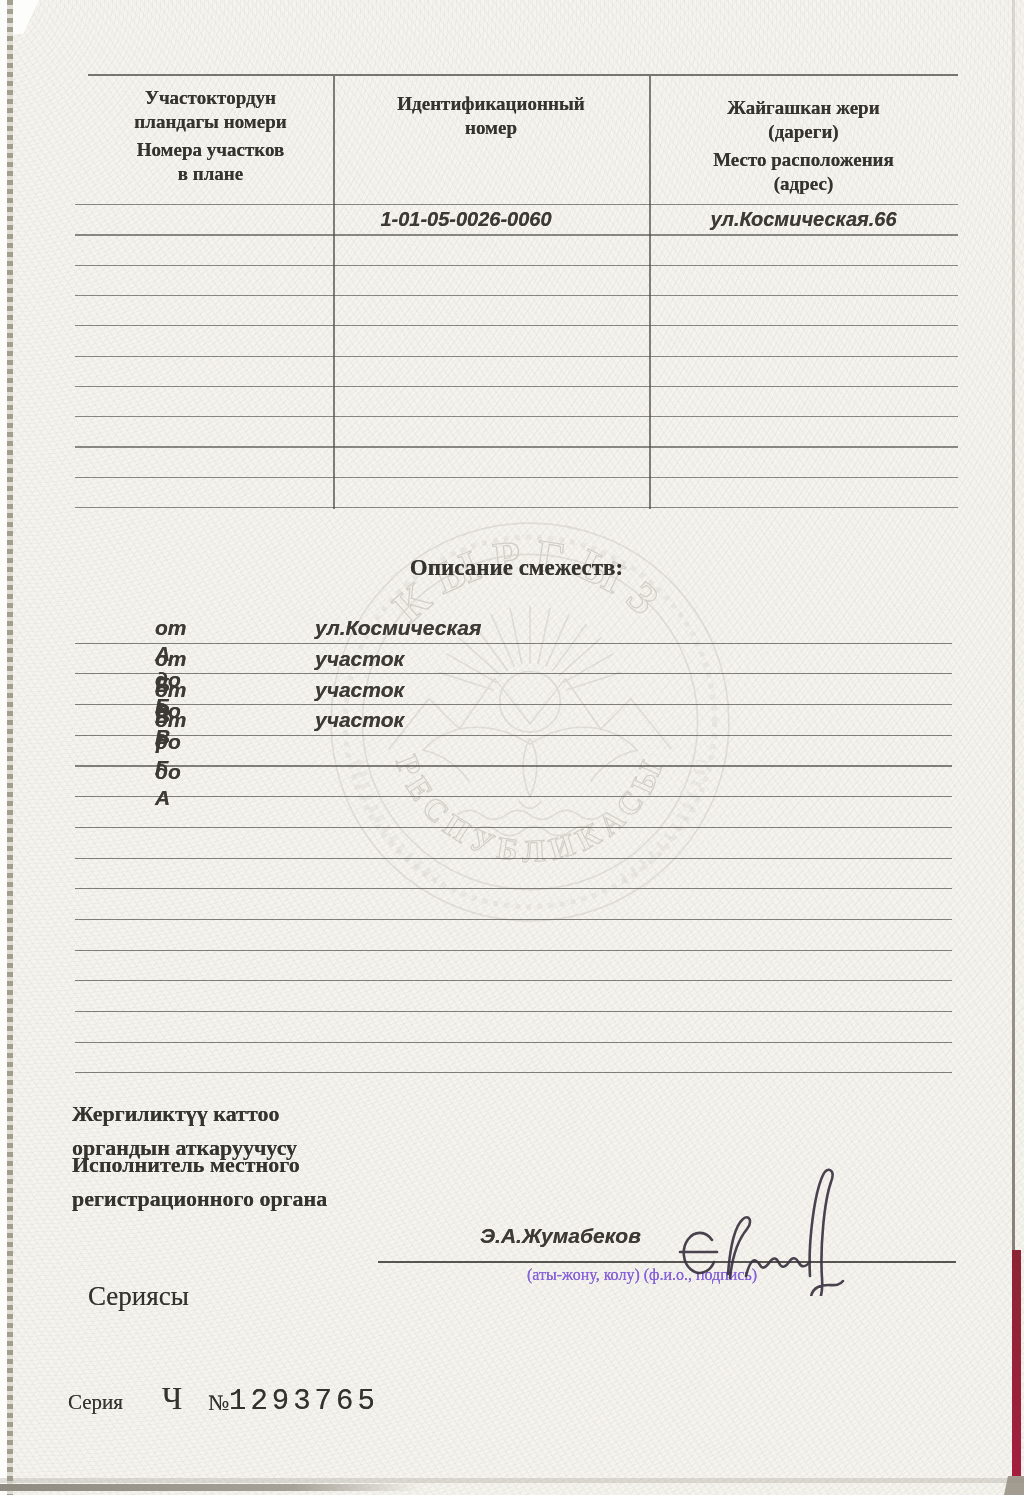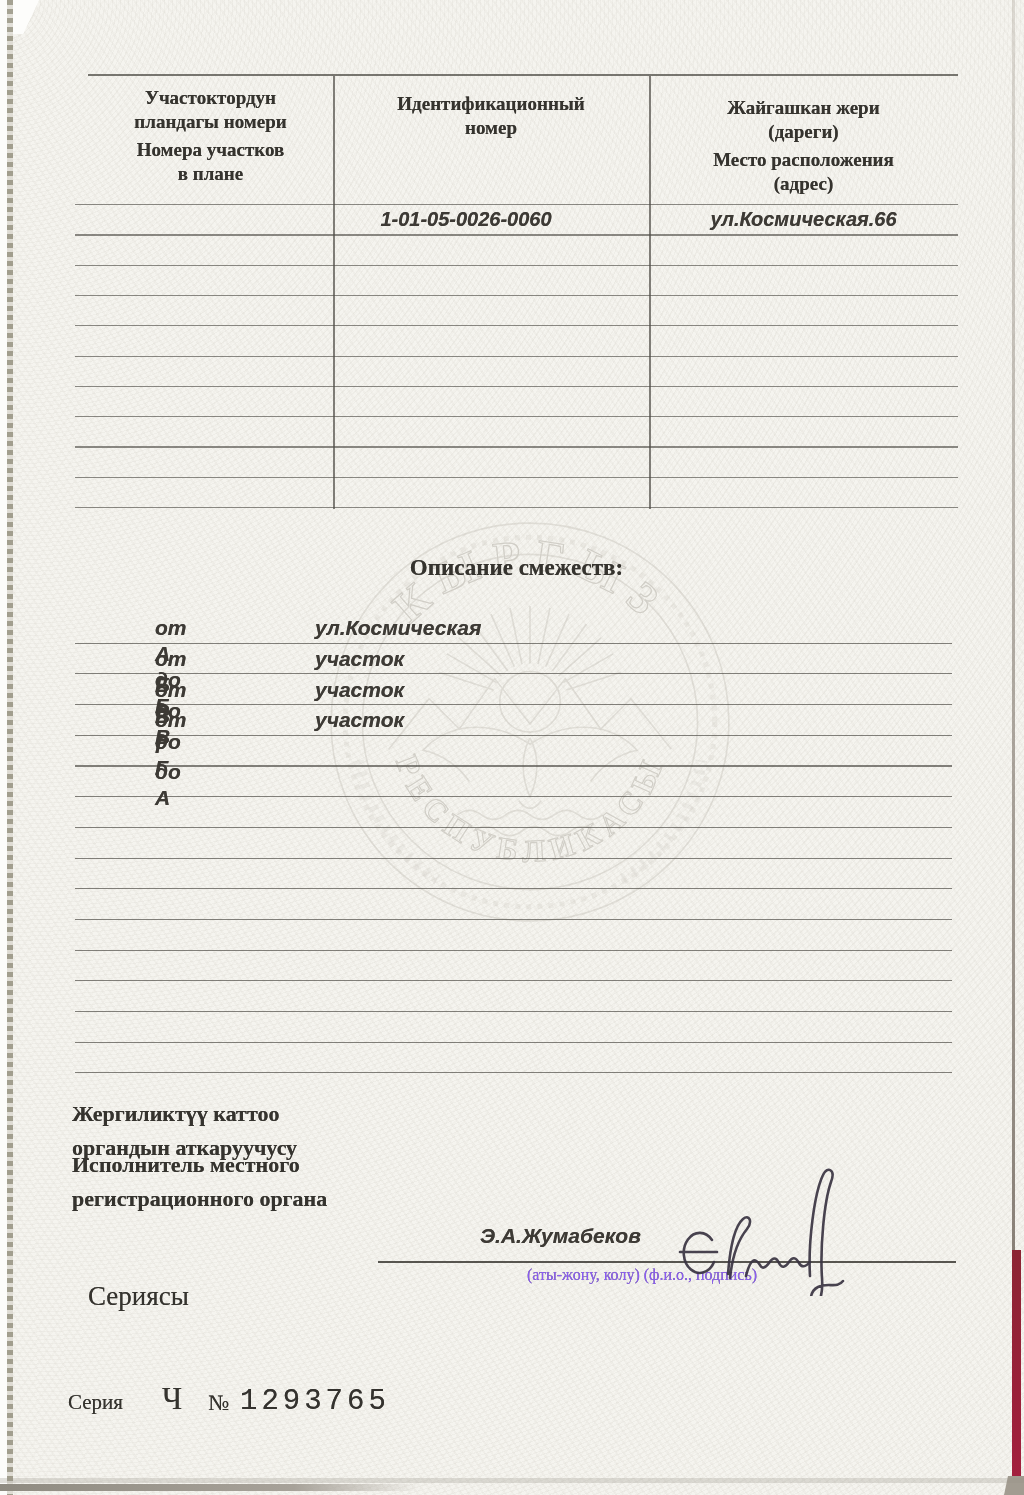--- a/index.html
+++ b/index.html
@@ -59,21 +59,21 @@
   .exec-ky{left:72px;top:1097px;font-size:22px;line-height:34px;}
   .exec-ru{left:72px;top:1148px;font-size:22px;line-height:34px;}
   .sig-line{left:378px;top:1261px;width:578px;height:1.6px;background:rgba(60,58,52,.85);}
   .exec-name{left:480px;top:1224px;font-size:21px;}
   .sig-caption{left:492px;top:1266px;width:300px;text-align:center;font-size:16px;color:#8b5cf6;}
   
   .series-ky{left:68px;top:1281px;font-size:27px;margin-left:20px;}
   .series-ru{left:68px;top:1390px;font-size:21px;}
   .series-letter{left:162px;top:1381px;font-size:31px;}
   .series-no{left:208px;top:1390px;font-size:22px;}
-  .series-num{left:240px;top:1385px;font-size:29px;letter-spacing:4px;
+  .series-num{left:229px;top:1385px;font-size:29px;letter-spacing:4px;
     font-family:"Liberation Mono","DejaVu Sans Mono",monospace;color:#34322e;}
   
   .wm{left:318px;top:510px;width:424px;height:424px;opacity:.75;}
   .sig{left:660px;top:1148px;width:200px;height:148px;}
 </style>
 </head>
 <body>
 
 <div class="abs corner-top-left"></div>
 <div class="abs edge-left-white"></div>

